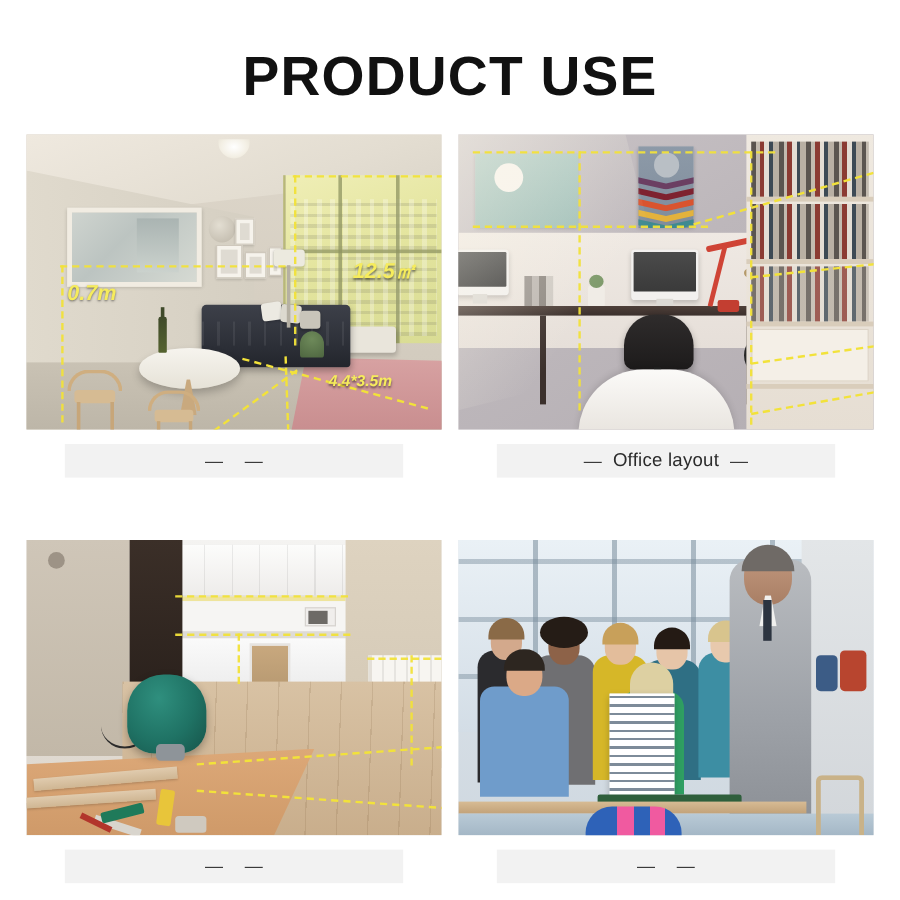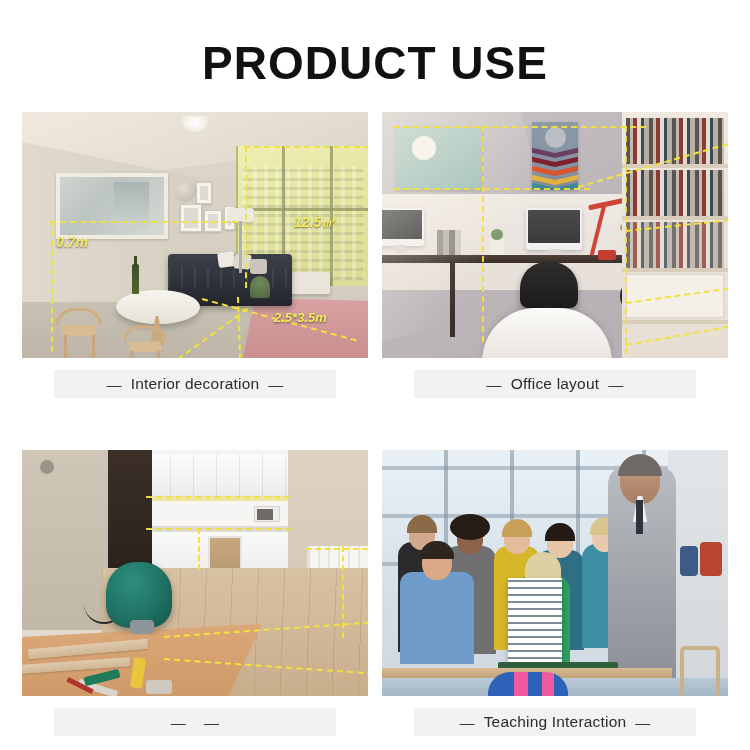--- a/index.html
+++ b/index.html
@@ -137,21 +137,21 @@
   .p1 .floor{
     position:absolute;left:0;bottom:0;width:100%;height:56px;
     background:linear-gradient(180deg,#c9c2b4 0%,#bdb6a8 100%);
   }
   .p1 .ottoman{position:absolute;left:262px;top:160px;width:46px;height:22px;background:#e9e5db;border-radius:3px;box-shadow:0 2px 4px rgba(0,0,0,.2);}
 
   
   .dash-h{position:absolute;height:0;border-top:2px dashed #f2e23a;opacity:.95;}
   .dash-v{position:absolute;width:0;border-left:2px dashed #f2e23a;opacity:.95;}
   .measure-txt{
-    position:absolute;color:#f6ec5c;font-size:14px;font-weight:bold;
+    position:absolute;color:#f6ec5c;font-size:18px;font-weight:bold;
     font-style:italic;text-shadow:0 1px 2px rgba(0,0,0,.55);
     font-family:"Liberation Sans","DejaVu Sans",sans-serif;white-space:nowrap;
   }
   .p1 .m-h1{left:28px;top:109px;width:188px;}
   .p1 .m-v1{left:29px;top:109px;height:131px;}
   .p1 .m-d1{
     position:absolute;left:180px;top:186px;width:160px;height:0;
     border-top:2px dashed #f2e23a;transform:rotate(15deg);transform-origin:left center;
   }
   .p1 .m-d2{
@@ -453,25 +453,24 @@
           <div class="dash-h m-h1"></div>
           <div class="dash-v m-v1"></div>
           <div class="dash-h m-win1"></div>
           <div class="dash-v m-win2"></div>
           <div class="m-d1"></div>
           <div class="m-d2"></div>
           <div class="m-d3"></div>
 
           <div class="measure-txt t-12">12.5㎡</div>
           <div class="measure-txt t-14">0.7m</div>
-          <div class="measure-txt t-25">2.5*3.5m</div>
+          <div class="measure-txt t-25">4.4*3.5m</div>
         </div>
         <div class="cap">
           <span class="dash">—</span>
-          <span>Interior decoration</span>
           <span class="dash">—</span>
         </div>
       </div>
 
       <div class="cell">
         <div class="photo p2">
           <div class="wallw"></div>
           <div class="art1">
             <div class="sn"></div>
             <div class="mt m1"></div>
@@ -632,20 +631,19 @@
 
           <div class="model"></div>
           <div class="modelbase"></div>
           <div class="deskrow"></div>
           <div class="deskrow2"></div>
           <div class="bag"></div>
           <div class="chairbk"></div>
         </div>
         <div class="cap">
           <span class="dash">—</span>
-          <span>Teaching Interaction</span>
           <span class="dash">—</span>
         </div>
       </div>
     </div>
 
   </div>
 </div>
 
 </body></html>

